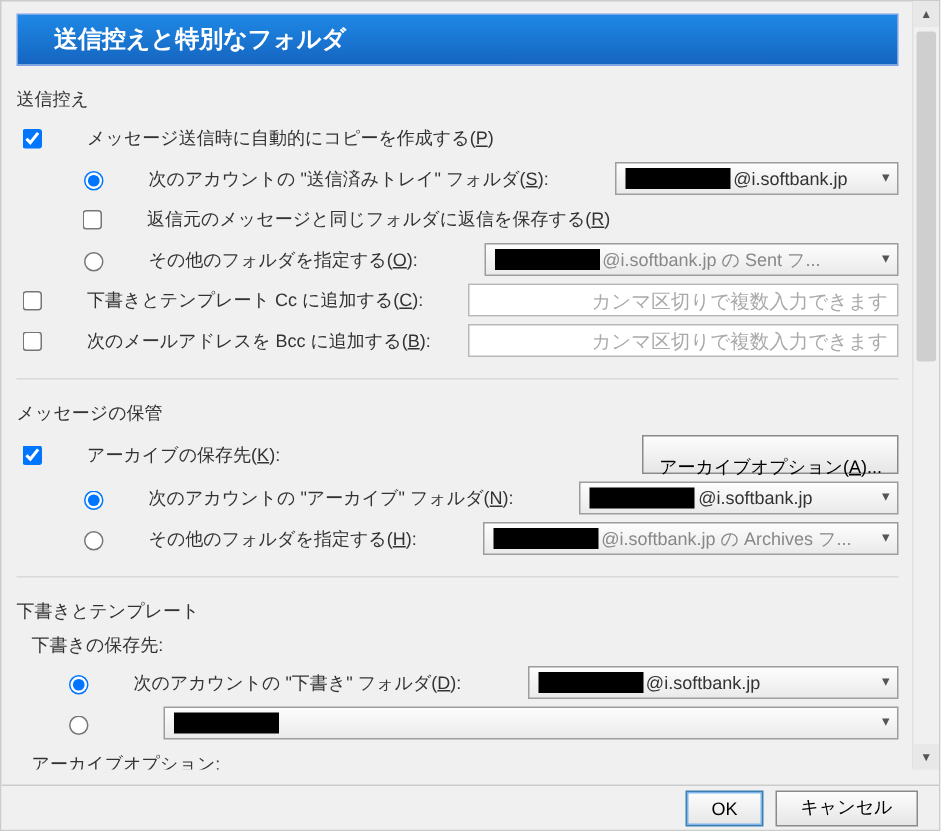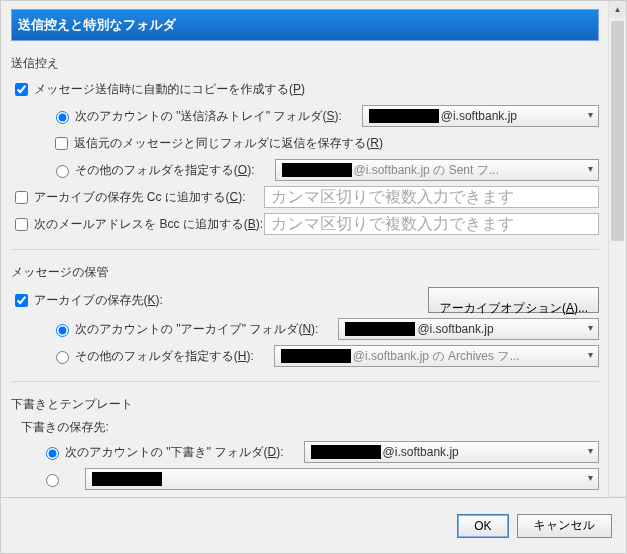--- a/index.html
+++ b/index.html
@@ -1,36 +1,36 @@
 <!DOCTYPE html>
 <html><head>
 <meta charset="utf-8">
 <style>
   html,body{margin:0;padding:0;font-family:"Meiryo","MS PGothic",sans-serif;font-size:12px;color:#333;background:#fff;}
   .window{width:627px;height:554px;box-sizing:border-box;background:#f0f0f0;position:relative;border:1px solid #ccc;}
   .content{position:absolute;left:0;right:17px;top:0;bottom:40px;overflow:hidden;padding:8px 10px 0 10px;box-sizing:border-box;}
   .scrollbar{position:absolute;right:0;top:0;bottom:40px;width:17px;background:#f0f0f0;border-left:1px solid #e0e0e0;}
   .scroll-arrow{height:17px;background:#e8e8e8;display:flex;align-items:center;justify-content:center;color:#555;font-size:8px;}
   .scroll-thumb{position:absolute;left:2px;right:2px;top:20px;height:220px;background:#cfcfcf;border-radius:2px;}
-  .hdr{background:linear-gradient(#1e88e5,#1565c0);color:#fff;font-weight:bold;padding:6px 6px;border:1px solid #7aa3e6;font-size:13px;}
+  .hdr{background:linear-gradient(#1e88e5,#1565c0);color:#fff;font-weight:bold;padding:6px 24px;border:1px solid #7aa3e6;font-size:16px;}
   .group-title{margin:14px 0 6px 0;}
   .indent{margin-left:18px;}
-  .row{display:flex;align-items:center;margin:5px 0;min-height:22px;}
+  .row{display:flex;align-items:center;margin:5px 0;min-height:22px;gap:24px;}
   .cb{width:13px;height:13px;margin-right:6px;flex:0 0 auto;}
   .rb{width:13px;height:13px;margin-right:6px;flex:0 0 auto;}
   label{cursor:default;}
   .under{text-decoration:underline;}
   .combo{flex:1 1 auto;height:22px;border:1px solid #9d9d9d;background:linear-gradient(#fdfdfd,#eaeaea);display:flex;align-items:center;padding:0 18px 0 6px;position:relative;box-sizing:border-box;min-width:0;}
   .combo::after{content:"▾";position:absolute;right:5px;top:3px;font-size:10px;color:#555;}
   .black{display:inline-block;width:70px;height:14px;background:#000;margin-right:2px;flex:0 0 auto;}
   .gray-text{color:#888;}
-  .textin{flex:1 1 auto;height:22px;border:1px solid #b8b8b8;background:#fff;padding:0 6px;font-family:inherit;font-size:16px;box-sizing:border-box;}
+  .textin{flex:1 1 auto;height:22px;border:1px solid #b8b8b8;background:#fff;padding:0 6px;font-family:inherit;font-size:13px;box-sizing:border-box;text-align:right;}
   .textin::placeholder{color:#aaa;}
   .sep{border:none;border-top:1px solid #d8d8d8;margin:14px 0 0 0;}
-  .btnbar{position:absolute;left:0;right:0;bottom:0;height:56px;border-top:1px solid #ccc;background:#f0f0f0;display:flex;align-items:center;justify-content:flex-end;padding:0 14px;gap:8px;box-sizing:border-box;}
+  .btnbar{position:absolute;left:0;right:0;bottom:0;height:30px;border-top:1px solid #ccc;background:#f0f0f0;display:flex;align-items:center;justify-content:flex-end;padding:0 14px;gap:8px;box-sizing:border-box;}
   .btn{height:24px;padding:0 16px;border:1px solid #8a8a8a;background:linear-gradient(#fdfdfd,#e6e6e6);font-family:inherit;font-size:12px;cursor:default;}
   .btn.primary{border:1px solid #3c7fb1;box-shadow:0 0 0 1px #7eb4ea inset;}
   .btn.small{padding:12px 10px;}
   .combo-wrap{margin-left:8px;flex:1 1 auto;display:flex;min-width:0;padding-left:12px;}
   .ellipsis{white-space:nowrap;overflow:hidden;text-overflow:ellipsis;}
 </style>
 </head>
 <body>
 
 <div class="window">
@@ -69,21 +69,21 @@
       <div class="combo-wrap">
           <div class="combo gray-text ellipsis">
             <span class="black"></span>
             <span class="ellipsis">@i.softbank.jp の Sent フ...</span>
           </div>
         </div>
     </div>
 
     <div class="row indent">
       <input type="checkbox" class="cb" style="">
-      <label style="min-width:230px"><span>アーカイブの保存先 Cc に追加する(</span><span class="under">C</span><span>):</span></label>
+      <label style="min-width:230px"><span>下書きとテンプレート Cc に追加する(</span><span class="under">C</span><span>):</span></label>
       <input class="textin" placeholder="カンマ区切りで複数入力できます" style="">
     </div>
 
     <div class="row indent">
       <input type="checkbox" class="cb" style="">
       <label style="min-width:230px"><span>次のメールアドレスを Bcc に追加する(</span><span class="under">B</span><span>):</span></label>
       <input class="textin" placeholder="カンマ区切りで複数入力できます" style="">
     </div>
 
     <hr class="sep">

